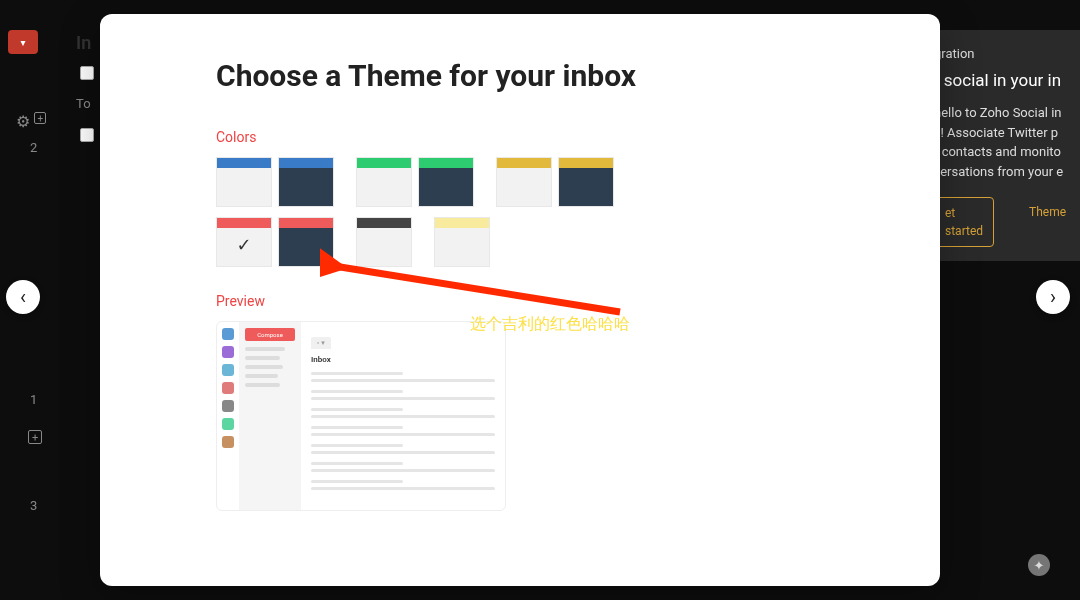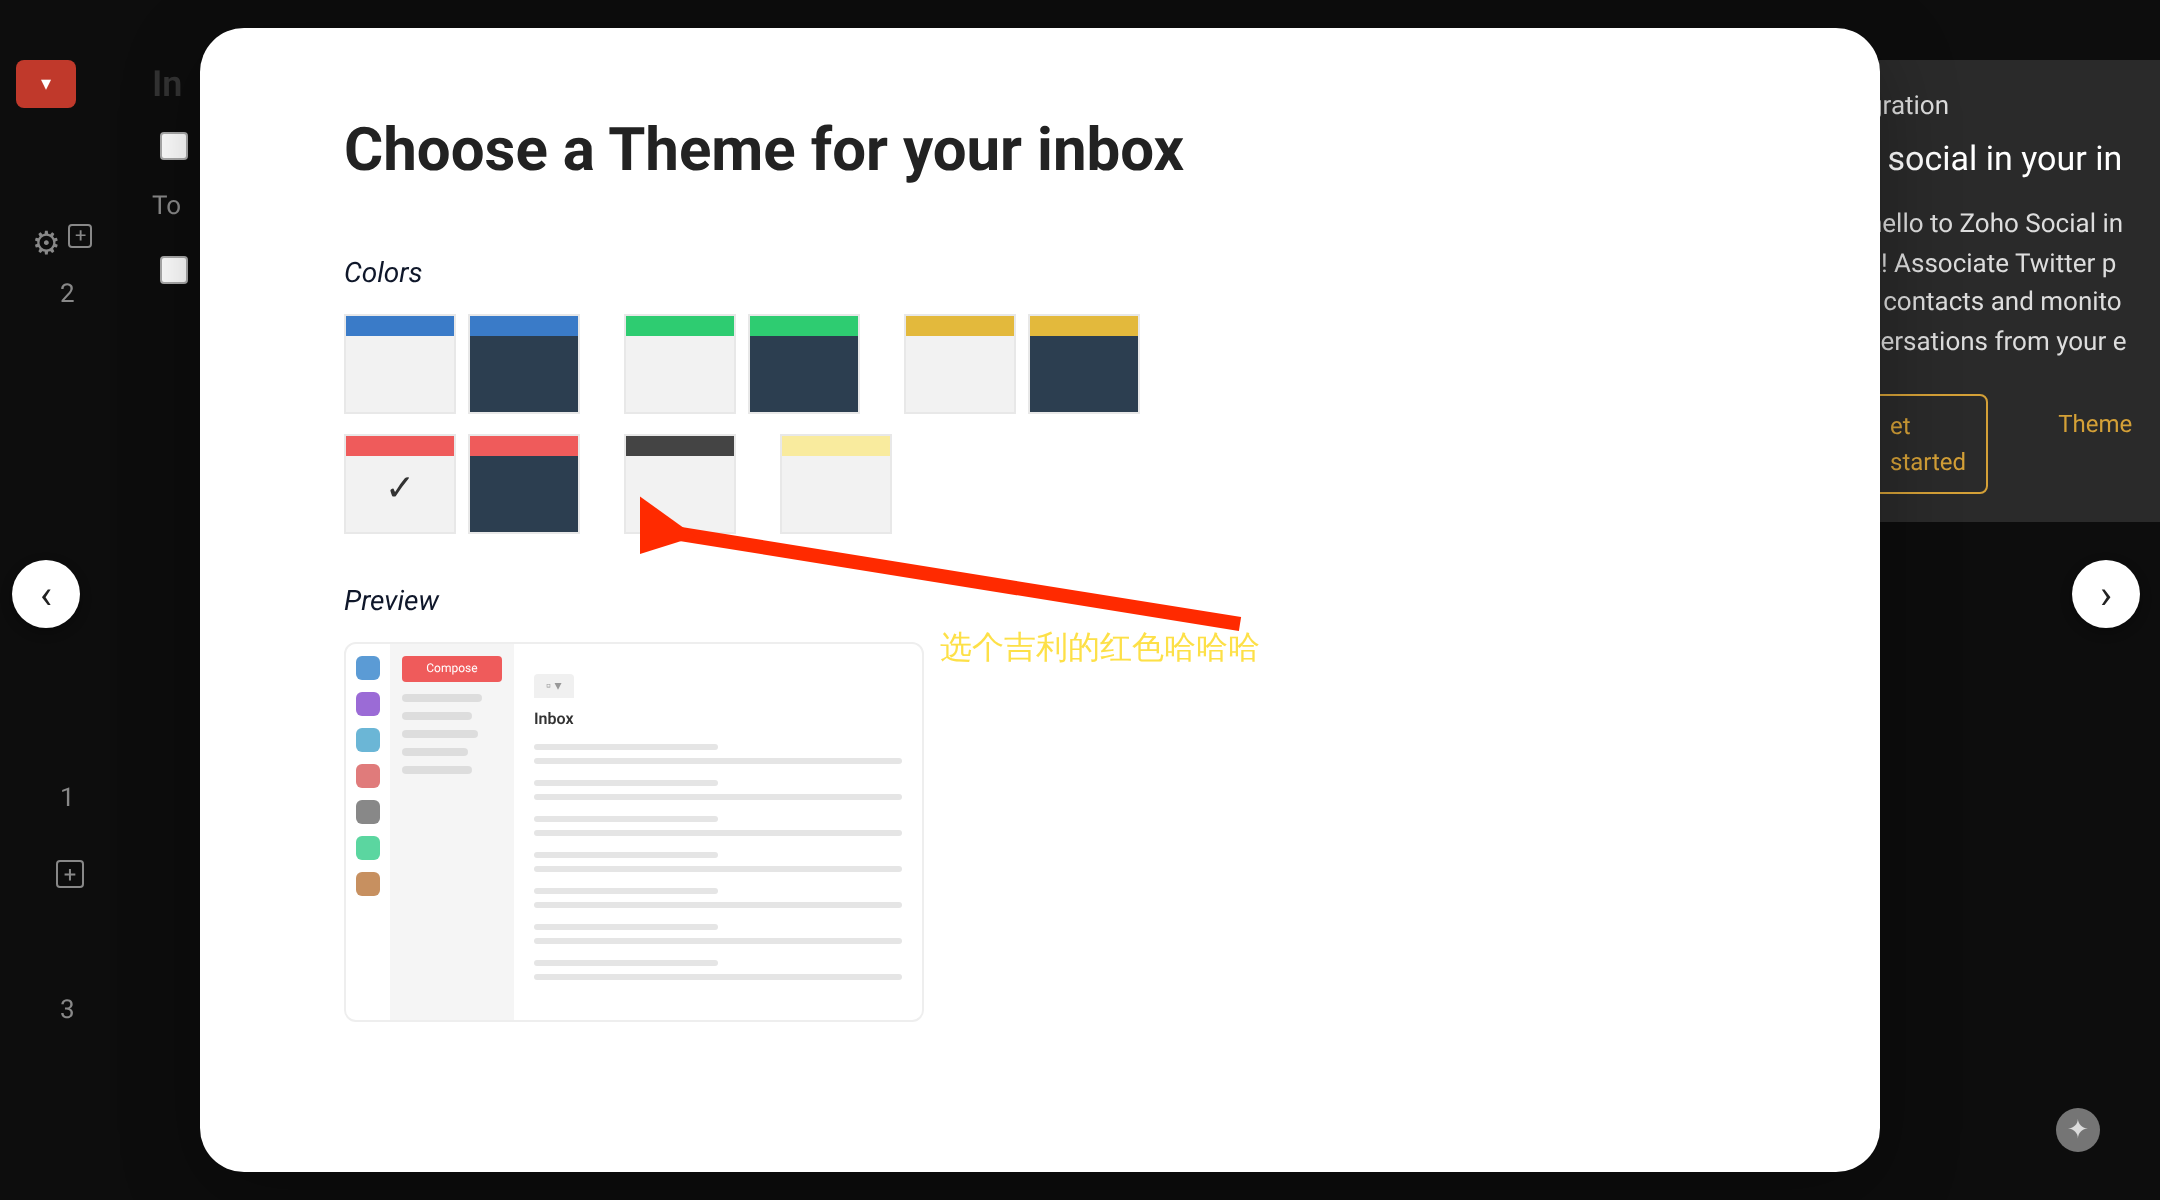--- a/index.html
+++ b/index.html
@@ -96,35 +96,34 @@
     }
 
     
     .modal {
       position: absolute;
       top: 14px;
       left: 100px;
       width: 840px;
       height: 572px;
       background: #fff;
-      border-radius: 22px;
-      padding: 44px 60px 30px 72px;
+      border-radius: 12px;
+      padding: 44px 60px 30px 116px;
       box-shadow: 0 10px 40px rgba(0,0,0,0.3);
     }
     .modal h1 {
       font-size: 30px;
       font-weight: 700;
       color: #222;
       margin-bottom: 36px;
     }
     .section-label {
       font-size: 14px;
-      color: #0f172a;
+      color: #ef4444;
       margin-bottom: 12px;
-      font-style: italic;
     }
     .swatch-grid {
       display: flex;
       flex-wrap: wrap;
       gap: 10px;
       width: 460px;
       margin-bottom: 26px;
     }
     .swatch-pair {
       display: flex;

